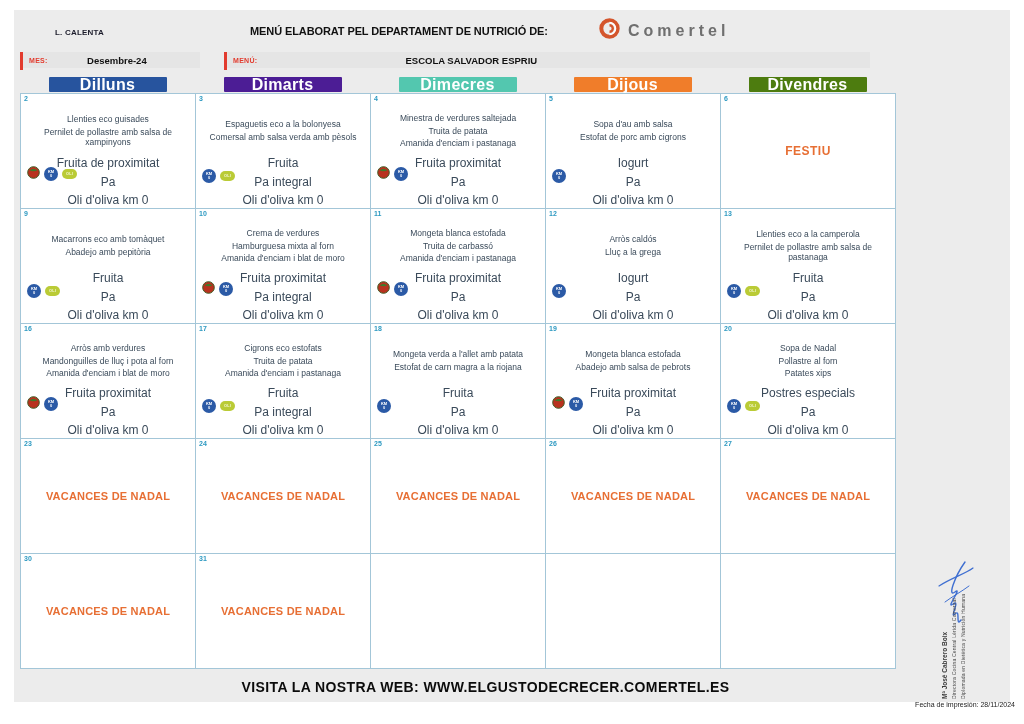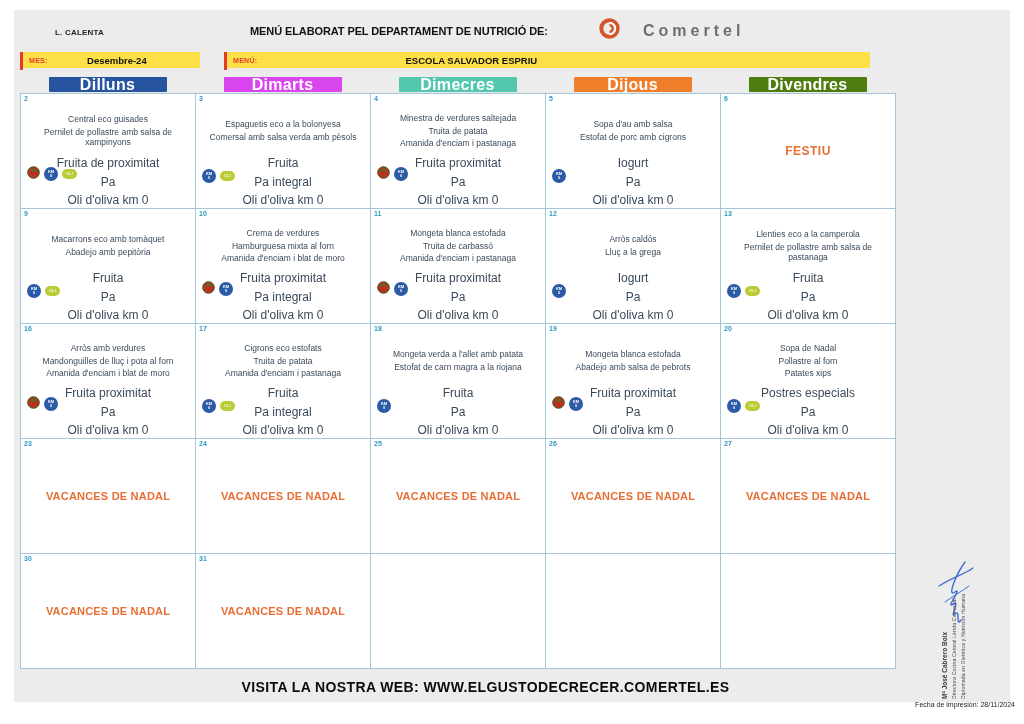--- a/index.html
+++ b/index.html
@@ -4,25 +4,25 @@
 <style>
   html,body{margin:0;padding:0;}
   body{width:1024px;height:724px;background:#ffffff;position:relative;overflow:hidden;
        font-family:"Liberation Sans","DejaVu Sans",sans-serif;-webkit-font-smoothing:antialiased;}
   .page{position:absolute;left:0;top:0;width:1024px;height:724px;background:#fff;}
   .sheet{position:absolute;left:14px;top:10px;width:996px;height:692px;background:#ececec;}
 
   
   .program-label{position:absolute;left:55px;top:28px;font-size:8px;font-weight:bold;color:#1c1c2b;letter-spacing:.2px;}
   .main-title{position:absolute;left:250px;top:25px;width:330px;font-size:11px;font-weight:bold;color:#111;letter-spacing:-.1px;}
-  .brand{position:absolute;left:598px;top:17px;display:flex;align-items:center;gap:22px;}
+  .brand{position:absolute;left:598px;top:17px;display:flex;align-items:center;gap:7px;}
   .brand-name{font-size:16px;font-weight:bold;color:#6f6f6f;letter-spacing:4px;}
 
   
-  .field-box{position:absolute;top:52px;height:16px;background:#fde047;display:flex;align-items:center;}
+  .field-box{position:absolute;top:52px;height:16px;background:#e5e5e5;display:flex;align-items:center;}
   .field-box .redbar{position:absolute;left:0;top:0;width:3px;height:18px;background:#e23b2e;}
   .field-label{font-size:7px;color:#e23b2e;font-weight:bold;margin-left:9px;letter-spacing:.3px;}
   .mes-box{left:20px;width:180px;}
   .mes-value{flex:1;text-align:center;font-size:9.5px;font-weight:bold;color:#111;padding-right:14px;}
   .menu-box{left:224px;width:646px;}
   .menu-value{font-size:9.5px;font-weight:bold;color:#111;margin-left:148px;}
 
   
   .dayheader-row{position:absolute;left:20px;top:77px;width:875px;display:grid;grid-template-columns:repeat(5,175px);}
   .dayheader{width:118px;height:15px;margin:0 auto;border-radius:1px;color:#fff;font-weight:bold;font-size:16px;
@@ -87,30 +87,30 @@
   </div>
 
   <div class="field-box menu-box">
     <span class="redbar"></span>
     <span class="field-label">MENÚ:</span>
     <span class="menu-value">ESCOLA SALVADOR ESPRIU</span>
   </div>
 
   <div class="dayheader-row">
       <div class="dayheader" style="background: rgb(39, 84, 158);">Dilluns</div>
-      <div class="dayheader" style="background: #d946ef;">Dimarts</div>
+      <div class="dayheader" style="background: #4c1d95;">Dimarts</div>
       <div class="dayheader" style="background: rgb(83, 199, 175);">Dimecres</div>
       <div class="dayheader" style="background: rgb(240, 125, 42);">Dijous</div>
       <div class="dayheader" style="background: #4d7c0f;">Divendres</div>
     </div>
   <div class="grid">
       <div class="cell">
         <span class="daynum">2</span>
         <div class="dishes">
-          <div>Central eco guisades</div>
+          <div>Llenties eco guisades</div>
           <div>Pernilet de pollastre amb salsa de xampinyons</div>
         </div>
         <div class="sides">
           <div>Fruita de proximitat</div>
           <div>Pa</div>
           <div>Oli d'oliva km 0</div>
         </div>
         <div class="nutri">794,6K Cal; 22,8Gr Grasa; 5,2Gr AGS; 83,1Gr HC; 17Gr Azucares; 56,8Gr Proteinas; 5,1Gr Sal.</div>
         <div class="icons">
           <span><svg width="13" height="13" viewBox="0 0 13 13">

